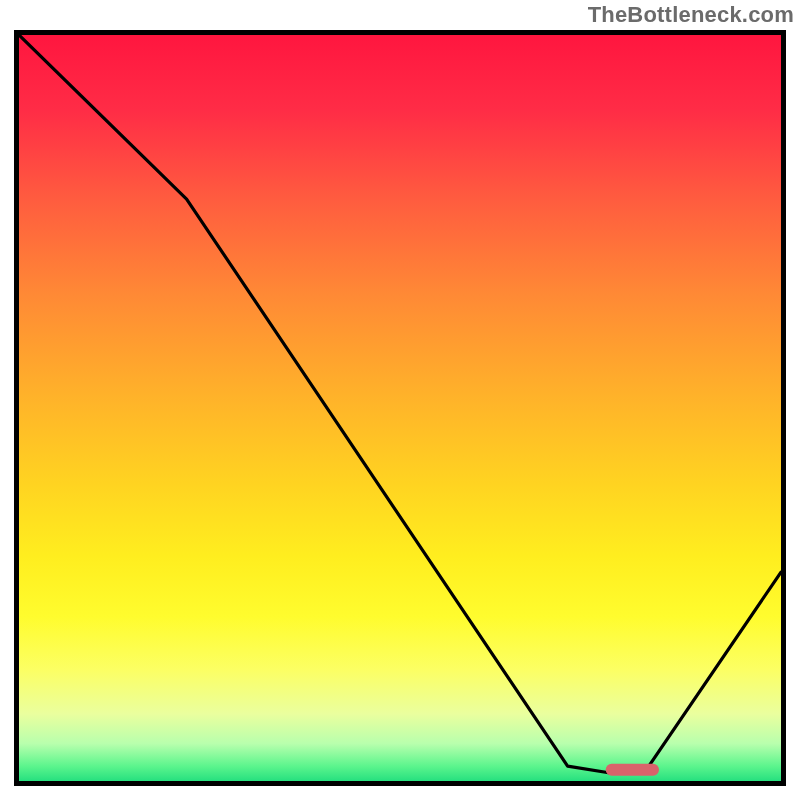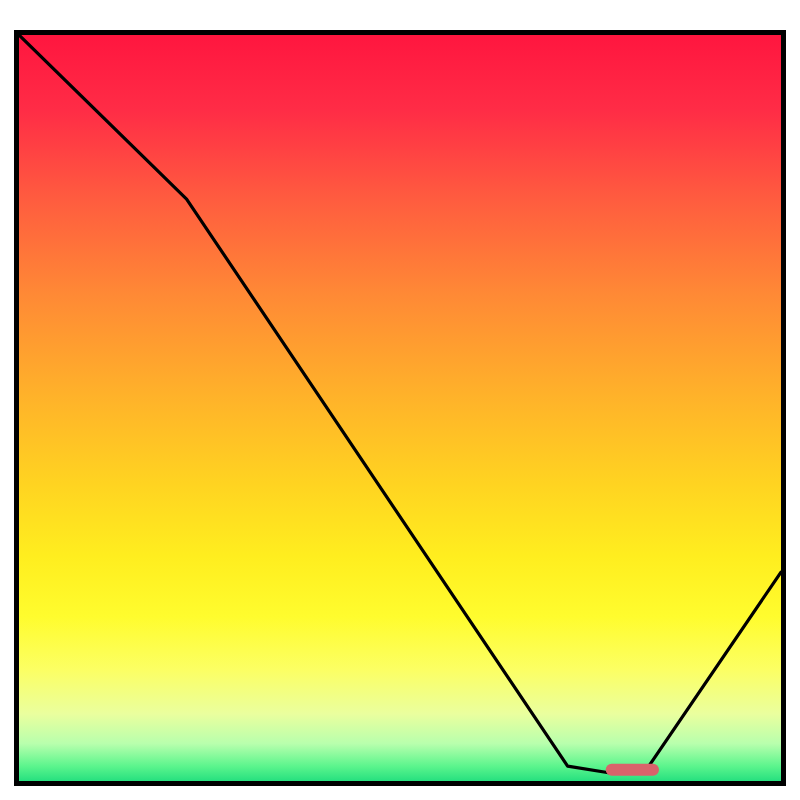--- a/index.html
+++ b/index.html
@@ -68,20 +68,21 @@
   }
   .marker {
     fill: #d9636b;
     stroke: none;
   }
 </style>
 </head>
 <body>
 
 <div class="container">
+  <div class="watermark">TheBottleneck.com</div>
 
   <div class="plot-frame">
     <div class="gradient"></div>
     <svg class="overlay" viewBox="0 0 762 746" preserveAspectRatio="none">
       <path class="curve" d="M0.0 0.0 L167.6 164.1 L548.6 731.1 L594.4 738.5 L624.8 738.5 L762.0 537.1"></path>
       <rect class="marker" rx="6" ry="6" x="586.7" y="728.8" width="53.3" height="12"></rect>
     </svg>
   </div>
 </div>
 

